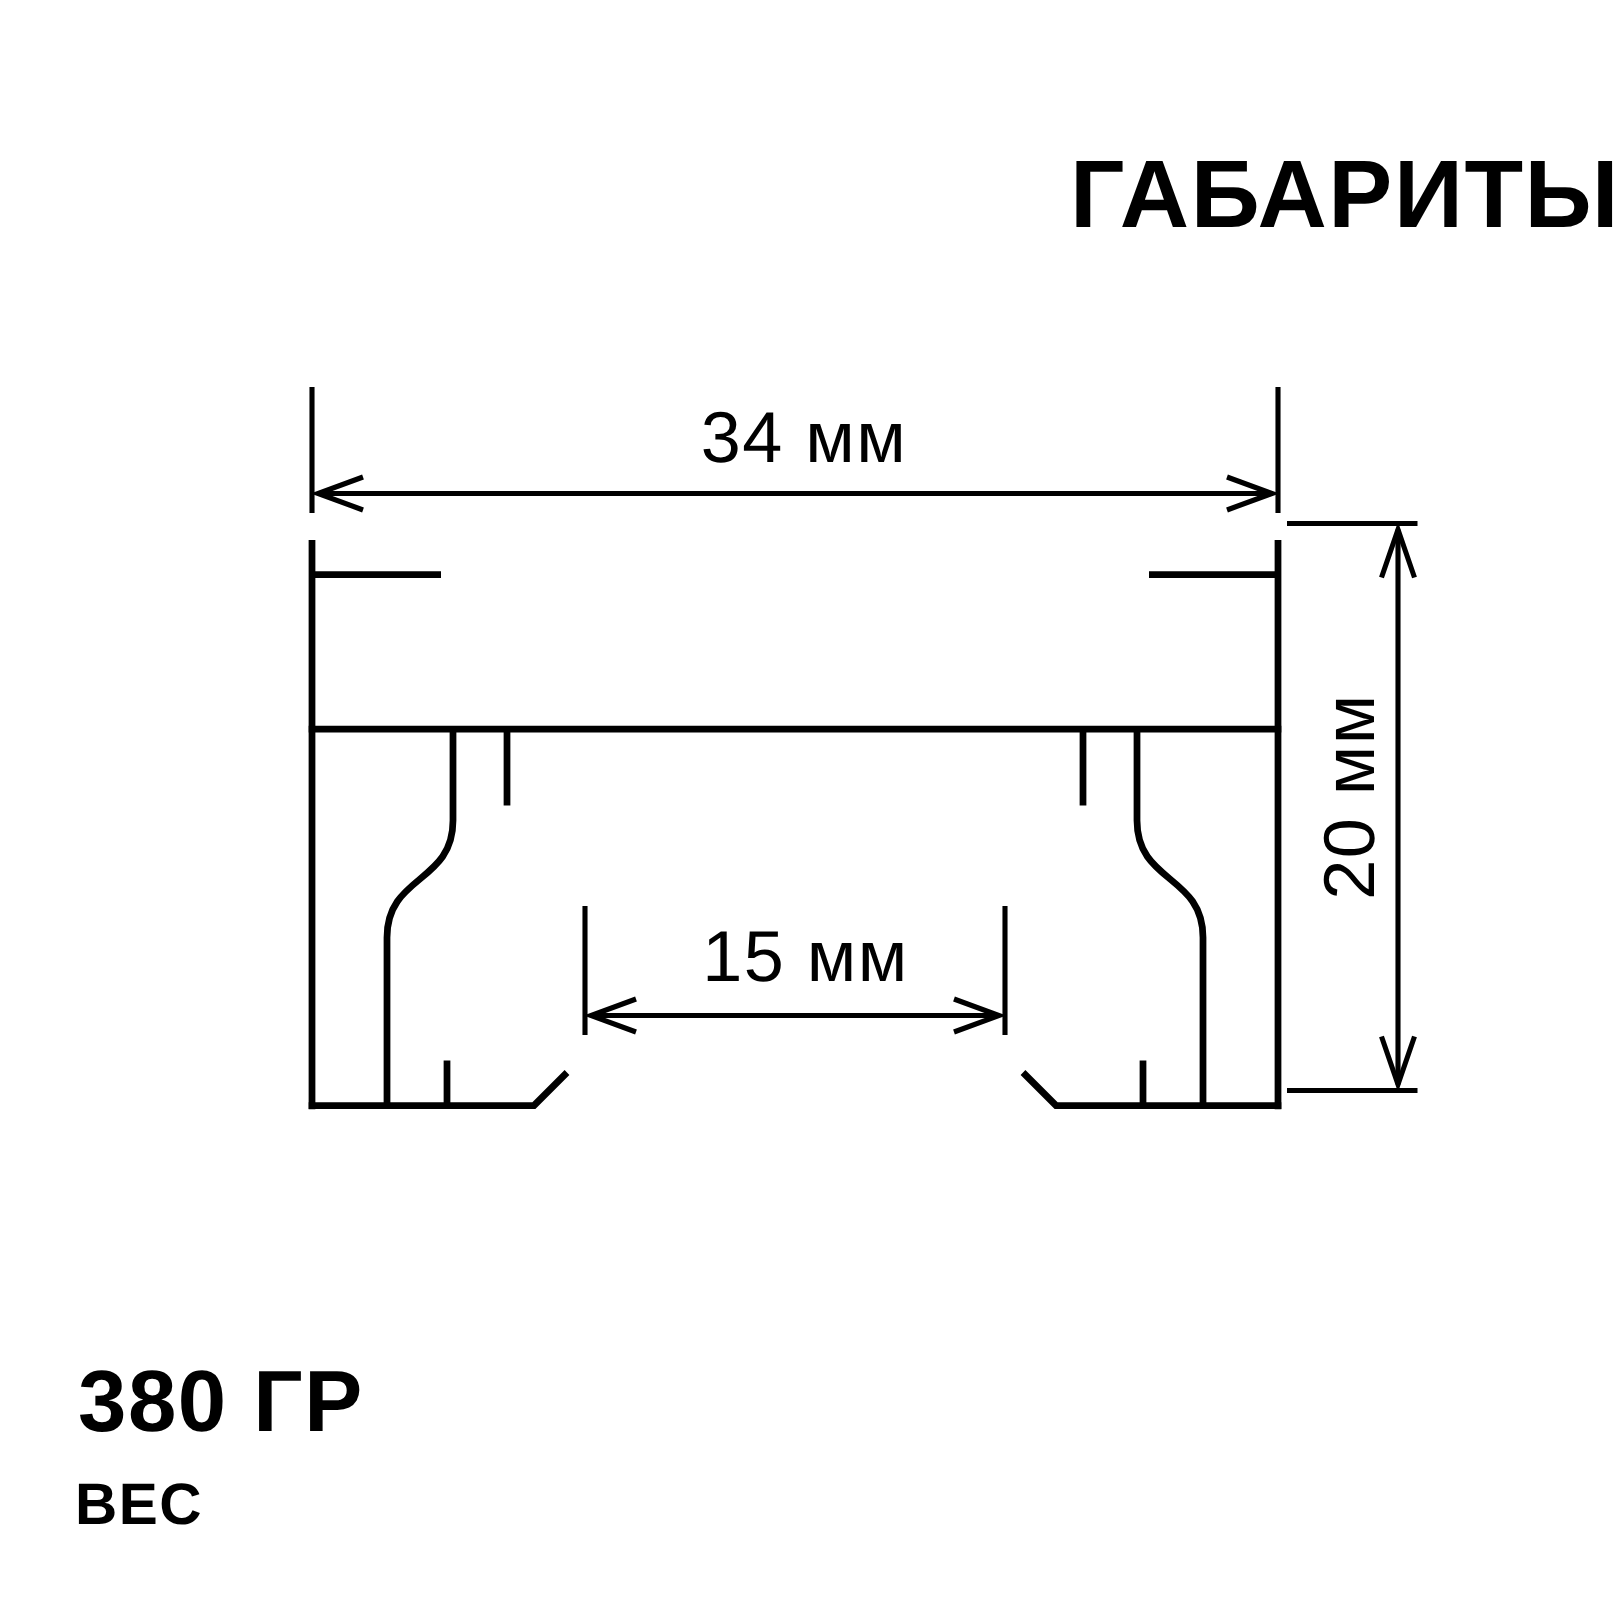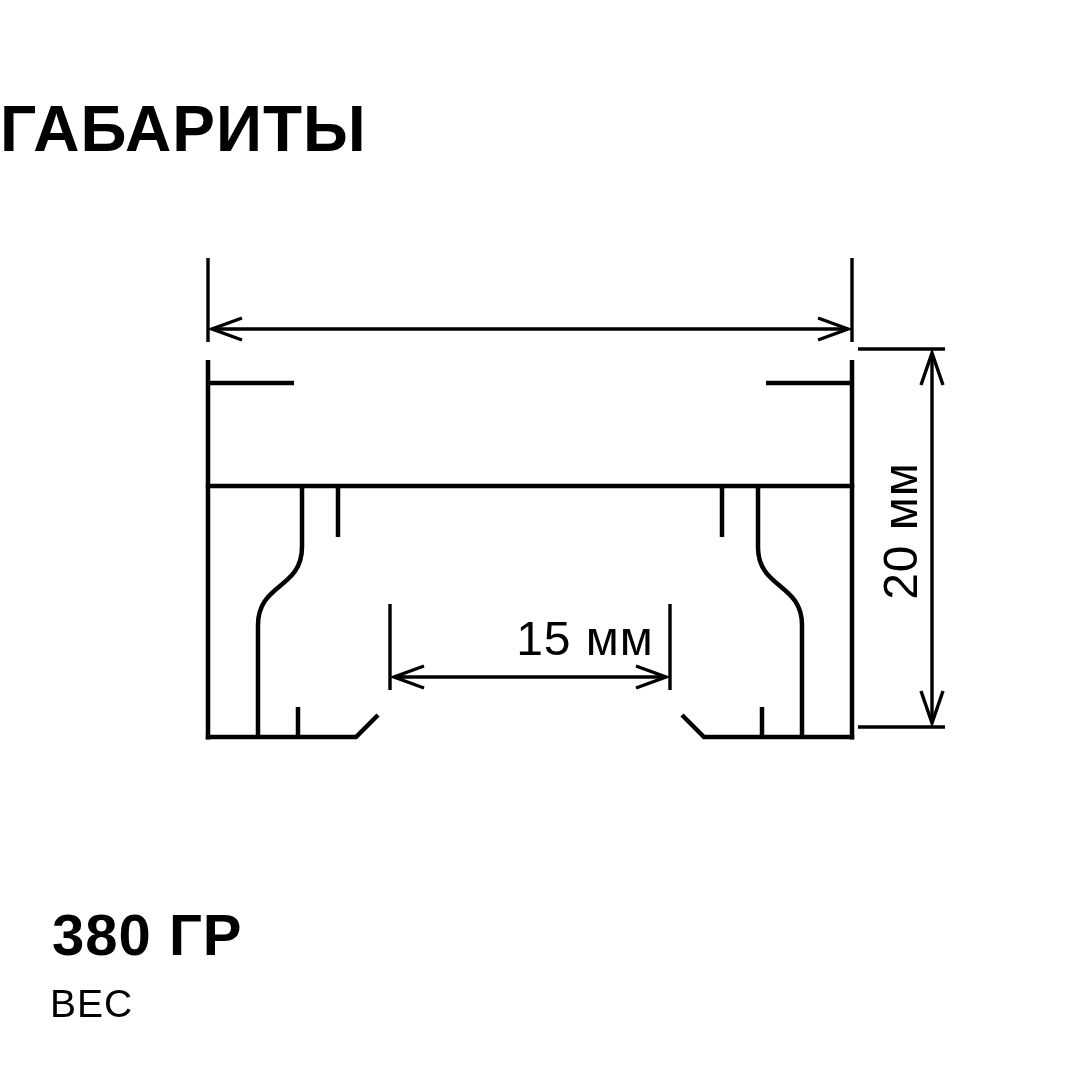--- a/index.html
+++ b/index.html
@@ -14,21 +14,21 @@
     background: #ffffff;
     overflow: hidden;
     font-family: "Liberation Sans", sans-serif;
     color: #000000;
   }
   .page-title {
     position: absolute;
     top: 54px;
     left: 0;
     width: 100%;
-    text-align: left;
+    text-align: right;
     font-size: 64px;
     font-weight: 600;
     letter-spacing: 1px;
     line-height: 1;
   }
   .drawing-svg {
     position: absolute;
     top: 0;
     left: 0;
   }
@@ -42,42 +42,41 @@
   }
   .dim-label.width {
     left: 536px;
     top: 269px;
     transform: translateX(-50%);
   }
   .dim-label.inner {
     left: 537px;
     top: 615px;
     transform: translateX(-50%);
-    margin-left: 48px;
   }
   .dim-label.height {
     left: 901px;
     top: 531px;
     transform: translate(-50%, -50%) rotate(-90deg);
   }
   .weight-value {
     position: absolute;
     left: 52px;
     top: 903px;
     font-size: 58px;
     font-weight: 700;
     letter-spacing: 1px;
     line-height: 1.1;
   }
   .weight-label {
     position: absolute;
     left: 50px;
     top: 983px;
     font-size: 39px;
-    font-weight: 400;
+    font-weight: 700;
     letter-spacing: 1px;
     line-height: 1.1;
   }
 </style>
 </head>
 <body>
 
 <div class="canvas">
 
   <h1 class="page-title">ГАБАРИТЫ</h1>
@@ -118,19 +117,20 @@
 
     <g stroke="#000000" stroke-width="3.4" fill="none" stroke-linejoin="miter">
       <path d="M390 604 V690"></path>
       <path d="M670 604 V690"></path>
       <path d="M394 677 H666"></path>
       <path d="M424 666 L394 677 L424 688"></path>
       <path d="M636 666 L666 677 L636 688"></path>
     </g>
   </svg>
 
+  <div class="dim-label width">34 мм</div>
   <div class="dim-label inner">15 мм</div>
   <div class="dim-label height">20 мм</div>
 
   <div class="weight-value">380 ГР</div>
   <div class="weight-label">ВЕС</div>
 
 </div>
 
 </body></html>

